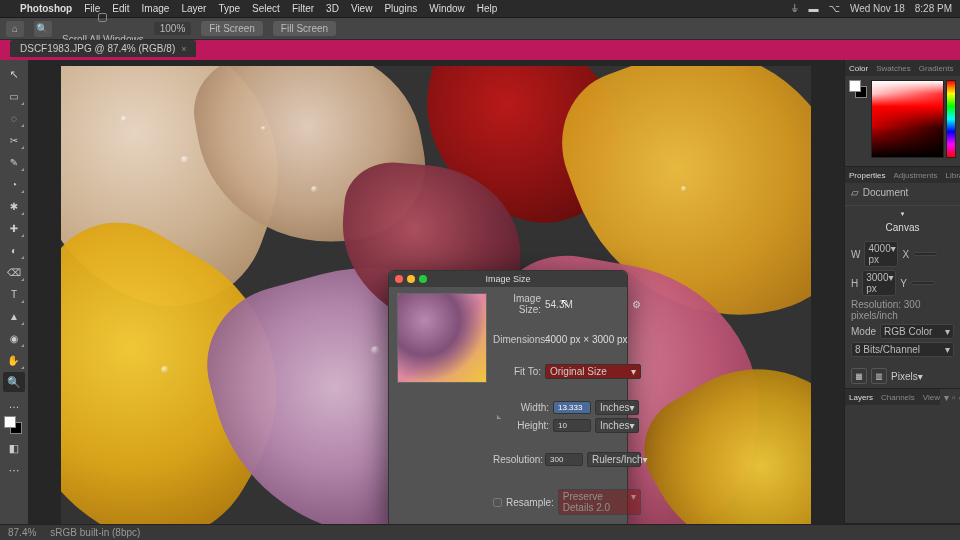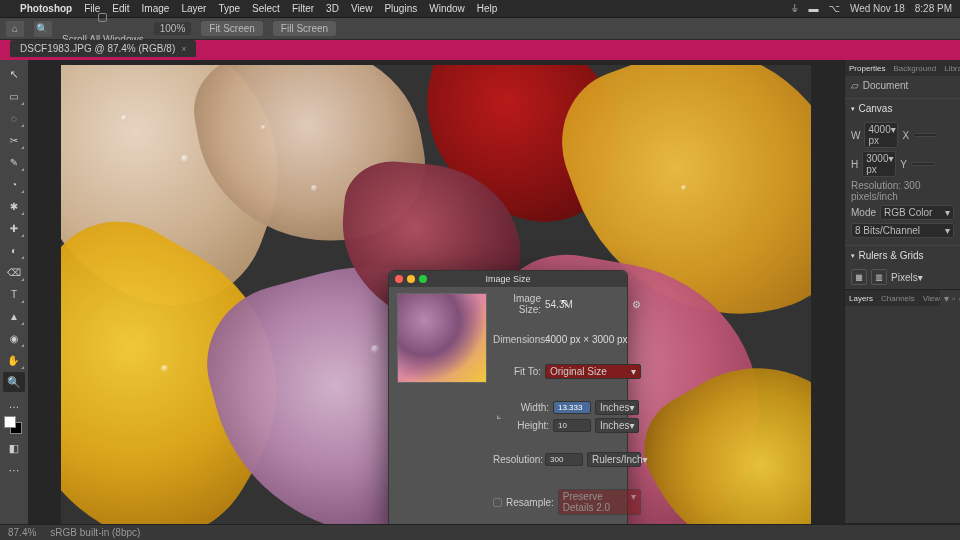--- a/index.html
+++ b/index.html
@@ -17,21 +17,21 @@
 .optionsbar .zoomval { background:#3a3a3a; padding:1px 6px; border-radius:2px; }
 .optionsbar .btn { background:#5a5a5a; padding:2px 8px; border-radius:3px; }
 .tabbar { height:20px; background:#be185d; display:flex; align-items:flex-start; padding-left:10px; }
 .tabbar .tab { background:#323232; padding:3px 10px 3px 10px; font-size:9px; color:#ccc; border-top-left-radius:3px; border-top-right-radius:3px; display:flex; gap:6px; align-items:center; }
 .tabbar .x { color:#888; font-size:9px; }
 .main { display:flex; height:calc(100% - 18px - 22px - 20px - 16px); }
 .toolbar { width:28px; background:#454545; display:flex; flex-direction:column; align-items:center; padding-top:4px; gap:2px; }
 .toolbar .tool { width:22px; height:20px; display:flex; align-items:center; justify-content:center; color:#ccc; font-size:11px; border-radius:2px; position:relative; }
 .toolbar .tool.active { background:#2a2a2a; }
 .toolbar .tool .tri { position:absolute; right:1px; bottom:1px; width:0; height:0; border-left:3px solid transparent; border-bottom:3px solid #999; }
-.canvaswrap { flex:1; background:#262626; display:flex; align-items:center; justify-content:center; padding-top:6px; position:relative; overflow:hidden; }
+.canvaswrap { flex:1; background:#262626; display:flex; align-items:flex-start; justify-content:center; padding-top:6px; position:relative; overflow:hidden; }
 .canvas { width:750px; height:460px; position:relative; overflow:hidden; background:#333; }
 .leaf { position:absolute; border-radius:30% 60% 40% 70%; opacity:0.95; }
 .l1 { left:-40px; top:-30px; width:260px; height:260px; background:radial-gradient(circle at 40% 40%,#f0dcc8,#d4b896,#a8845c); transform:rotate(20deg); }
 .l2 { left:140px; top:-20px; width:220px; height:200px; background:radial-gradient(circle at 50% 40%,#e8d2c0,#c8a888,#8a6848); transform:rotate(-10deg); }
 .l3 { left:360px; top:-30px; width:200px; height:180px; background:radial-gradient(circle at 40% 40%,#c01818,#901010,#5a0808); transform:rotate(15deg); }
 .l4 { left:520px; top:-20px; width:260px; height:280px; background:radial-gradient(circle at 40% 40%,#f0c040,#d49820,#a06810); transform:rotate(-20deg); }
 .l5 { left:-60px; top:180px; width:280px; height:280px; background:radial-gradient(circle at 40% 40%,#f8d038,#e0a818,#a06808); transform:rotate(30deg); }
 .l6 { left:160px; top:200px; width:300px; height:280px; background:radial-gradient(circle at 40% 40%,#d8b8d0,#b888b0,#805078,#4a2840); transform:rotate(-15deg); }
 .l7 { left:420px; top:200px; width:280px; height:260px; background:radial-gradient(circle at 40% 40%,#e088a0,#c05878,#803048); transform:rotate(10deg); }
 .l8 { left:600px; top:300px; width:200px; height:200px; background:radial-gradient(circle at 50% 50%,#f0c838,#c89818,#885808); transform:rotate(-30deg); }
@@ -71,21 +71,21 @@
 .fgbg { position:absolute; width:12px; height:12px; border:1px solid #888; }
 .fg { top:0; left:0; background:#fff; z-index:2; }
 .bg { top:6px; left:6px; background:#000; }
 .gradbox { flex:1; height:78px; background:linear-gradient(to bottom,#fff,#ff0000,#600000,#000); position:relative; border:1px solid #222; }
 .gradbox::before { content:""; position:absolute; inset:0; background:linear-gradient(to right,#fff,transparent,#000); mix-blend-mode:overlay; opacity:0.6; }
 .huebar { width:10px; height:78px; background:linear-gradient(to bottom,#ff0000,#ffff00,#00ff00,#00ffff,#0000ff,#ff00ff,#ff0000); border:1px solid #222; }
 .props { padding:4px 6px; font-size:8px; color:#bbb; }
 .props .prow { display:flex; align-items:center; gap:4px; margin-bottom:3px; }
 .props .pinp { background:#2a2a2a; border:1px solid #444; border-radius:2px; padding:1px 3px; width:34px; display:flex; justify-content:space-between; }
 .props .psel { background:#2a2a2a; border:1px solid #444; border-radius:2px; padding:1px 3px; flex:1; display:flex; justify-content:space-between; }
-.section-hd { font-size:8px; color:#ddd; padding:4px 6px; border-top:1px solid #444; display:flex; align-items:center; gap:4px; }
+.section-hd { font-size:8px; color:#ddd; padding:4px 6px; border-top:1px solid #444; display:flex; align-items:center; gap:4px;flex-direction:column; }
 .section-hd .arrow { font-size:7px; }
 .rulers { padding:4px 6px; }
 .rulers .rrow { display:flex; gap:4px; align-items:center; }
 .rulers .ric { width:16px; height:16px; border:1px solid #555; border-radius:2px; display:flex; align-items:center; justify-content:center; font-size:8px; }
 .layersp { flex:1; display:flex; flex-direction:row; }
 .layersp .lcontrols { padding:3px 4px; display:flex; gap:3px; font-size:8px; color:#888; }
 .layersp .lrow { display:flex; align-items:center; height:22px; background:#4a5a7a; padding:0 4px; gap:4px; }
 .layersp .eye { font-size:9px; }
 .layersp .thumb { width:18px; height:14px; background:linear-gradient(135deg,#d8b8d0,#f0c838); border:1px solid #777; }
 .layersp .lname { font-size:8px; font-style:italic; }
@@ -296,25 +296,43 @@
                 <span>▾</span>
               </div>
             </div>
         </div>
       </div>
     </div>
     <div class="cursor">↖</div>
   </div>
 
   <div class="rightpanels">
+    <div class="panel colorpanel">
+      <div class="tabs">
+        <span class="ptab active">Color</span>
+        <span class="ptab">Swatches</span>
+        <span class="ptab">Gradients</span>
+
+      </div>
+      <div class="picker">
+        <div style="display:flex;flex-direction:column;gap:2px;">
+          <div class="swatches">
+              <div class="fgbg fg"></div>
+              <div class="fgbg bg"></div>
+            </div>
+        </div>
+        <div class="gradbox"></div>
+        <div class="huebar"></div>
+      </div>
+    </div>
 
     <div class="panel">
       <div class="tabs">
         <span class="ptab active">Properties</span>
-        <span class="ptab">Background</span>
+        <span class="ptab">Adjustments</span>
         <span class="ptab">Libraries</span>
       </div>
       <div class="props">
         <div class="prow">
             <span>▱</span>
             <span>Document</span>
           </div>
       </div>
       <div class="section-hd">
           <span class="arrow">▾</span>
@@ -349,24 +367,20 @@
               <span>▾</span>
             </div>
           </div>
         <div class="prow">
             <div class="psel">
               <span>8 Bits/Channel</span>
               <span>▾</span>
             </div>
           </div>
       </div>
-      <div class="section-hd">
-          <span class="arrow">▾</span>
-          <span>Rulers &amp; Grids</span>
-        </div>
       <div class="rulers">
         <div class="rrow">
             <div class="ric">▦</div>
             <div class="ric">▥</div>
             <div class="psel" style="width:50px;"><span>Pixels</span><span>▾</span></div>
           </div>
       </div>
     </div>
 
     <div class="panel layersp">

